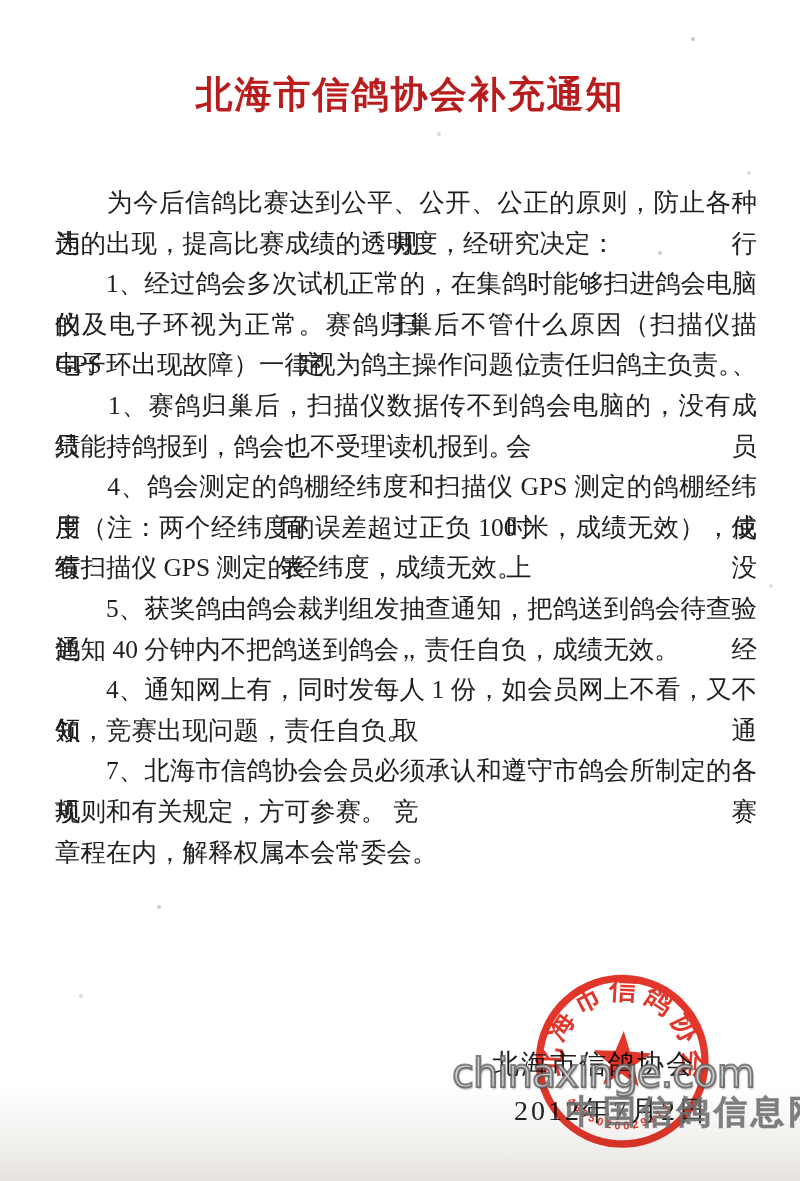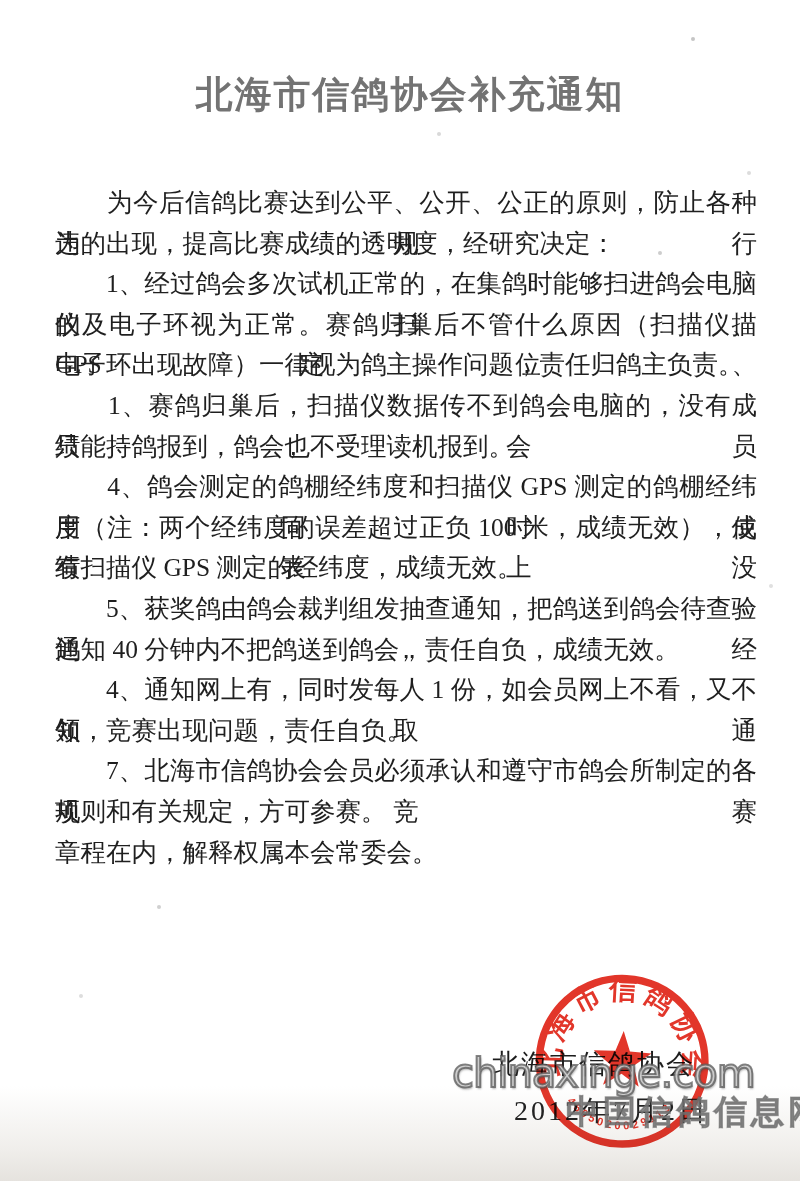--- a/index.html
+++ b/index.html
@@ -4,21 +4,21 @@
 <style>
   html,body{margin:0;padding:0;background:#ffffff;}
   .page{
     position:relative;width:800px;height:1181px;background:#ffffff;
     overflow:hidden;font-family:"Liberation Serif","DejaVu Serif",serif;color:#1f1f1f;
   }
   .title{
     position:absolute;left:0;top:70px;width:800px;margin:0;padding-left:20px;
     box-sizing:border-box;text-align:center;
     font-family:"Liberation Sans","DejaVu Sans",sans-serif;
-    font-size:37px;font-weight:700;letter-spacing:2px;color:#737373;white-space:nowrap;
+    font-size:37px;font-weight:700;letter-spacing:2px;color:#b91c1c;white-space:nowrap;
   }
   .body-block{position:absolute;left:55px;top:166px;width:702px;margin-top:17px;}
   .line{
     height:40.6px;line-height:40.6px;font-size:25.5px;color:#1f1f1f;
     white-space:nowrap;overflow:visible;text-align:left;
   }
   .line.full{text-align:justify;text-align-last:justify;white-space:normal;}
   .line.gap{margin-top:12px;}
   .sig-org{
     position:absolute;left:492px;top:1046px;font-size:27px;letter-spacing:2px;

